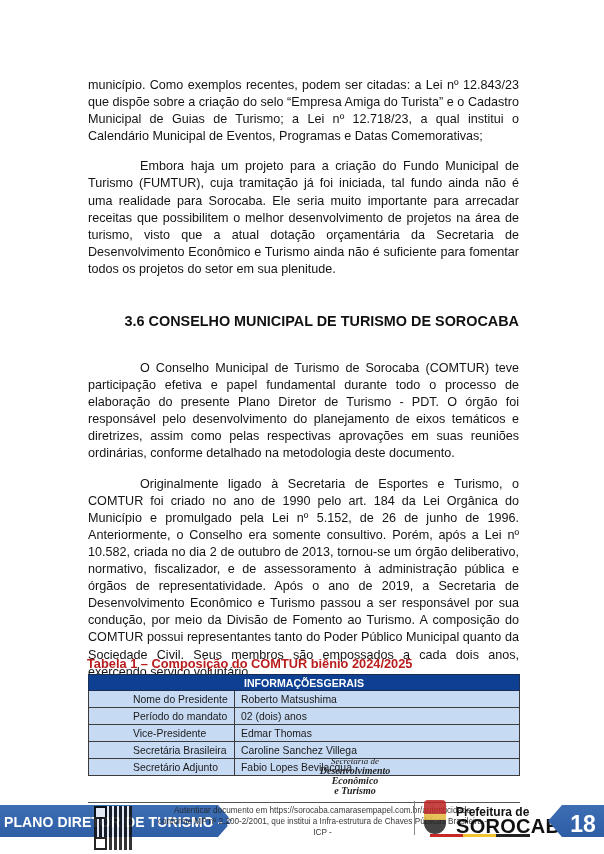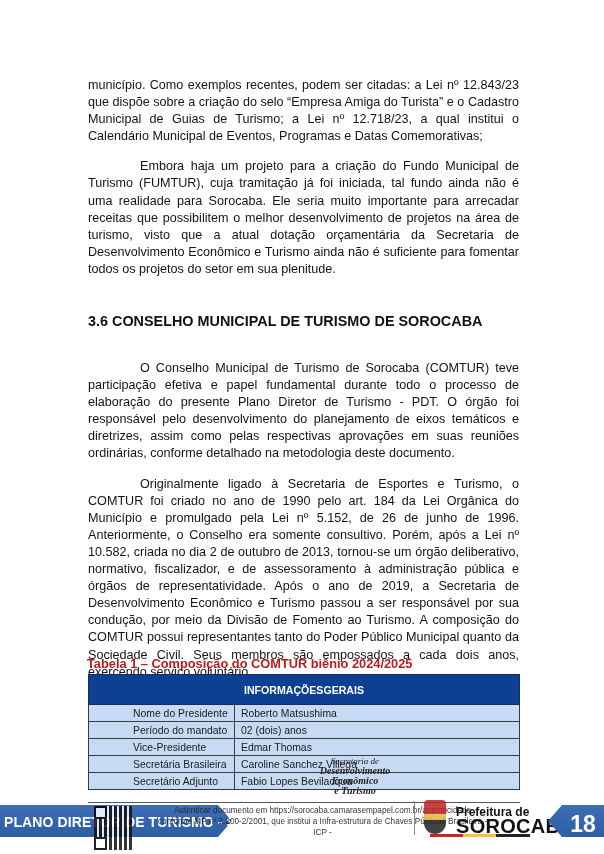--- a/index.html
+++ b/index.html
@@ -11,33 +11,33 @@
   .page { position: absolute; left: 0; top: 0; width: 560px; height: 854px; }
   .text-block {
     position: absolute; left: 88px; width: 431px;
     font-size: 12.6px; line-height: 17.1px; text-align: justify;
     color: #141414;
   }
   .para { margin: 0; }
   .indent { text-indent: 52px; }
   .heading {
     position: absolute; left: 88px; width: 431px; top: 313px;
-    text-align: left; font-weight: bold; font-size: 14.4px; color: #111;
+    text-align: right; font-weight: bold; font-size: 14.4px; color: #111;
   }
   .table-caption {
     position: absolute; left: 87px; top: 656px;
     font-weight: bold; font-size: 12.8px; color: #b91c1c;
   }
   table.info {
     position: absolute; left: 88px; top: 674px; width: 432px;
     border-collapse: collapse; font-size: 10.4px;
   }
   table.info th {
     background: #0d3f92; color: #fff; font-weight: bold; height: 15px;
-    border: 1px solid #1c2c52; padding: 7px; text-align: center; font-size: 10.6px;
+    border: 1px solid #1c2c52; padding: 0; text-align: center; font-size: 10.6px;
   }
   table.info td {
     background: #c7daf3; border: 1px solid #3b3b3b; height: 16px;
     padding: 0 0 0 6px; color: #1a1a1a;
   }
   table.info td.label { width: 101px; padding-left: 44px; }
 
   
   .footer-line { position: absolute; left: 88px; top: 802px; width: 432px; height: 1px; background: #555; }
   .footer-band {

